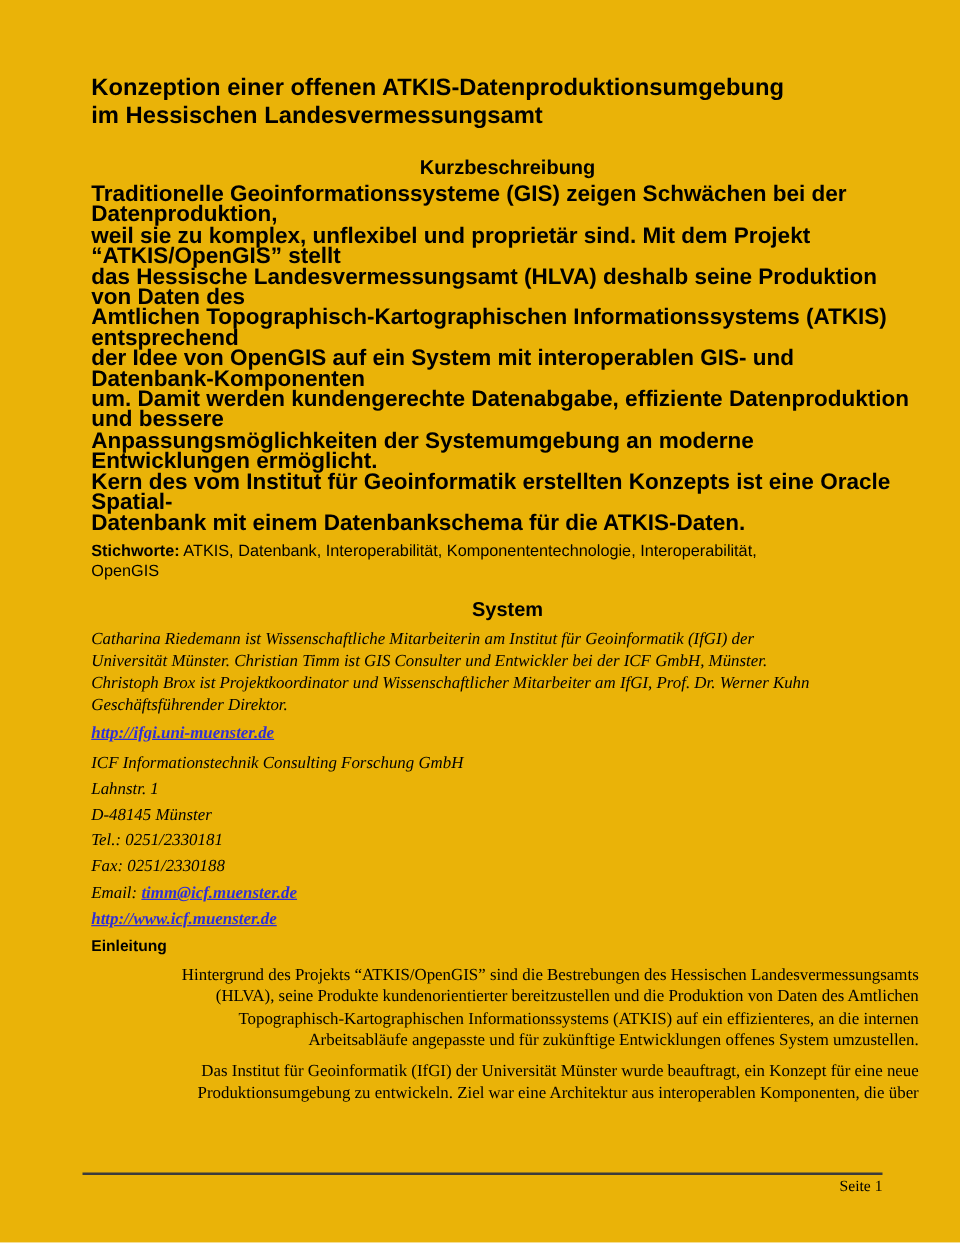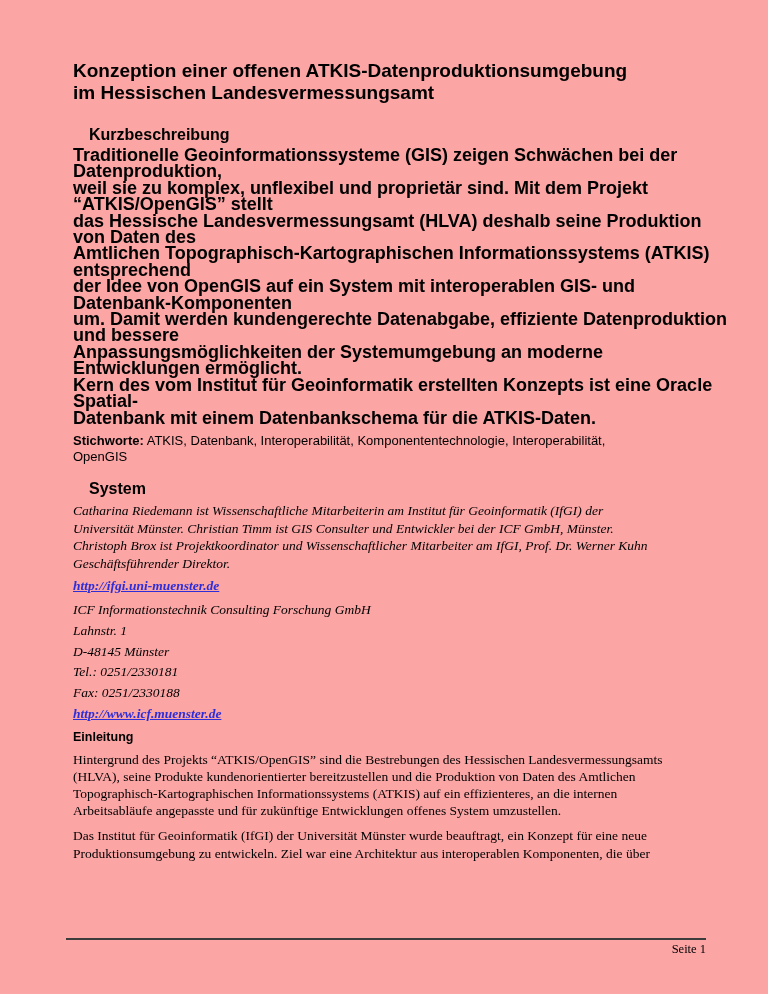--- a/index.html
+++ b/index.html
@@ -1,20 +1,20 @@
 <!DOCTYPE html>
 <html style="--color-link: #2e2ed8; --color-text: #000000; --color-footer_rule: #3c3c3c; --color-page_background: #ffffff;"><head>
 <meta charset="utf-8">
 <style>
   html, body { margin: 0; padding: 0; background: #ffffff; }
   .page {
     position: relative;
     width: 768px;
     height: 994px;
-    background: #fca5a5;
+    background: #eab308;
     overflow: hidden;
     color: #000000;
   }
   .content {
     position: absolute;
     top: 60px;
     left: 73px;
     width: 662px;
   }
   .lines { white-space: pre-line; }
@@ -25,21 +25,22 @@
     font-weight: bold;
     font-size: 19px;
     line-height: 21.5px;
     margin: 0 0 23px 0;
   }
   .h2 {
     font-family: "Liberation Sans", "DejaVu Sans", sans-serif;
     font-weight: bold;
     font-size: 16px;
     line-height: 18px;
-    margin: 0 0 3px 16px;
+    margin: 0 0 3px 4px;
+    text-align: center;
   }
   .abstract {
     font-family: "Liberation Sans", "DejaVu Sans", sans-serif;
     font-weight: bold;
     font-size: 18px;
     line-height: 16.4px;
     margin: 0 0 7px 0;
   }
   .stichworte {
     font-family: "Liberation Sans", "DejaVu Sans", sans-serif;
@@ -82,20 +83,21 @@
     font-weight: bold;
     font-size: 12.5px;
     line-height: 15px;
     margin: 2px 0 6px 0;
   }
   .body {
     font-family: "Liberation Serif", "DejaVu Serif", serif;
     font-size: 13.5px;
     line-height: 17.2px;
     margin: 0 0 8px 0;
+    text-align: right;
   }
   .footer {
     position: absolute;
     top: 938px;
     left: 66px;
     width: 640px;
   }
   .footer-rule {
     border-top: 2px solid var(--color-footer_rule, #3c3c3c);
     height: 0;
@@ -142,20 +144,21 @@
     <div class="addr addr1">
       <div><a class="link">http://ifgi.uni-muenster.de</a></div>
     </div>
 
     <div class="addr addr2">
       <div class="lines">ICF Informationstechnik Consulting Forschung GmbH
 Lahnstr. 1
 D-48145 Münster
 Tel.: 0251/2330181
 Fax: 0251/2330188</div>
+      <div><span>Email: </span><a class="link">timm@icf.muenster.de</a></div>
       <div><a class="link">http://www.icf.muenster.de</a></div>
     </div>
 
     <h3 class="h3">Einleitung</h3>
 
     <p class="body lines">Hintergrund des Projekts “ATKIS/OpenGIS” sind die Bestrebungen des Hessischen Landesvermessungsamts
 (HLVA), seine Produkte kundenorientierter bereitzustellen und die Produktion von Daten des Amtlichen
 Topographisch-Kartographischen Informationssystems (ATKIS) auf ein effizienteres, an die internen
 Arbeitsabläufe angepasste und für zukünftige Entwicklungen offenes System umzustellen.</p>
 

